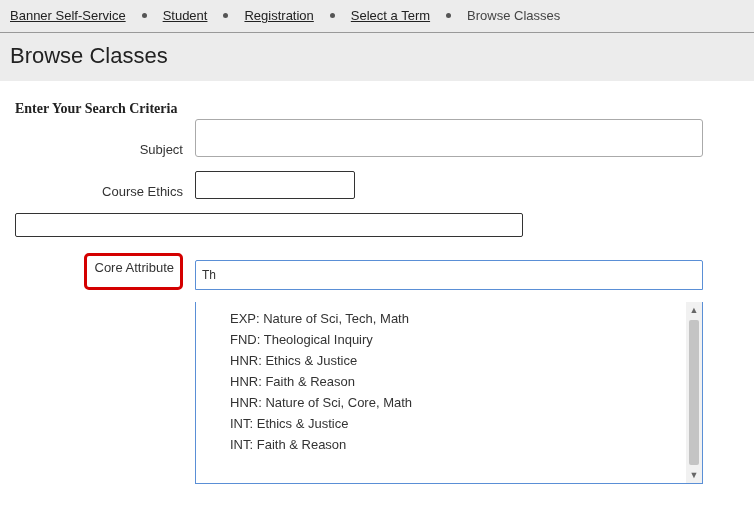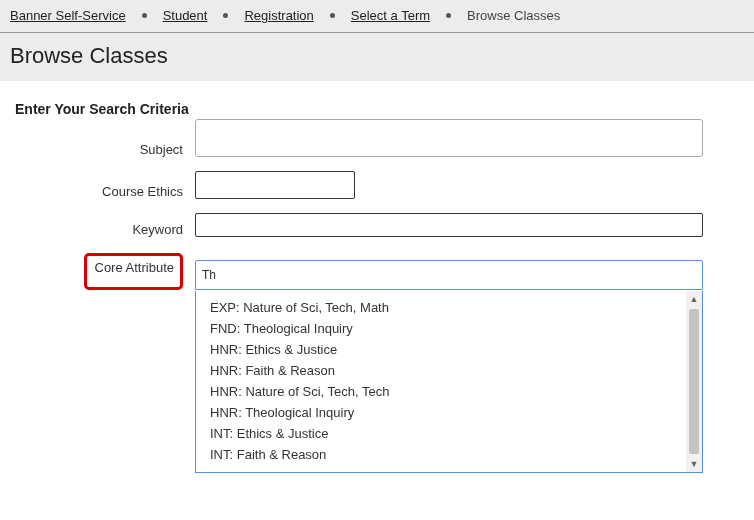--- a/index.html
+++ b/index.html
@@ -47,20 +47,21 @@
   }
   .content {
     padding: 20px 15px 0 15px;
     position: relative;
   }
   .criteria-heading {
     font-weight: bold;
     font-size: 14px;
     color: #222;
     margin-bottom: 2px;
+    font-family: Liberation Serif, serif;
   }
   .term-label {
     font-size: 12px;
     color: #333;
     margin-bottom: 18px;
     display: block;
   }
   .form-row {
     display: flex;
     align-items: flex-end;
@@ -119,29 +120,30 @@
     height: 30px;
     border: 1px solid #5a8fd6;
     border-radius: 2px 2px 0 0;
     padding: 4px 6px;
     font-size: 12px;
     outline: none;
     color: #333;
   }
   .dropdown {
     position: absolute;
-    top: 31px;
+    top: 42px;
     left: 0;
     width: 508px;
     background: #fff;
     border: 1px solid #5a8fd6;
     border-top: none;
     height: 182px;
     overflow: hidden;
     display: flex;
+    padding-left: 20px;
   }
   .dropdown-list {
     flex: 1;
     padding: 6px 0 6px 14px;
     overflow: hidden;
   }
   .dropdown-item {
     font-size: 13px;
     color: #333;
     padding: 3px 0;
@@ -202,38 +204,36 @@
     <div class="form-label">Subject</div>
     <input type="text" class="subject-input" value="" style="">
   </div>
 
   <div class="form-row">
     <div class="form-label">Course Ethics</div>
     <input type="text" class="course-number-input" value="" style="">
   </div>
 
   <div class="form-row">
-    <div class="form-label">Keyword</div>
     <input type="text" class="keyword-input" value="" style="">
   </div>
 
   <div class="form-row core-row">
     <div class="form-label">
       <span class="core-label-highlight">Core Attribute</span>
     </div>
     <div class="core-input-wrap">
       <input type="text" class="core-input" value="Th" style="">
       <div class="dropdown">
         <div class="dropdown-list">
           <div class="dropdown-item">EXP: Nature of Sci, Tech, Math</div>
           <div class="dropdown-item">FND: Theological Inquiry</div>
           <div class="dropdown-item">HNR: Ethics &amp; Justice</div>
           <div class="dropdown-item">HNR: Faith &amp; Reason</div>
-          <div class="dropdown-item">HNR: Nature of Sci, Tech, Tech</div>
-          <div class="dropdown-item">HNR: Theological Inquiry</div>
+          <div class="dropdown-item">HNR: Nature of Sci, Core, Math</div>
           <div class="dropdown-item">INT: Ethics &amp; Justice</div>
           <div class="dropdown-item">INT: Faith &amp; Reason</div>
         </div>
         <div class="scrollbar-track">
           <div class="scroll-btn">▲</div>
           <div class="scroll-thumb"></div>
           <div class="scroll-btn">▼</div>
         </div>
       </div>
     </div>

